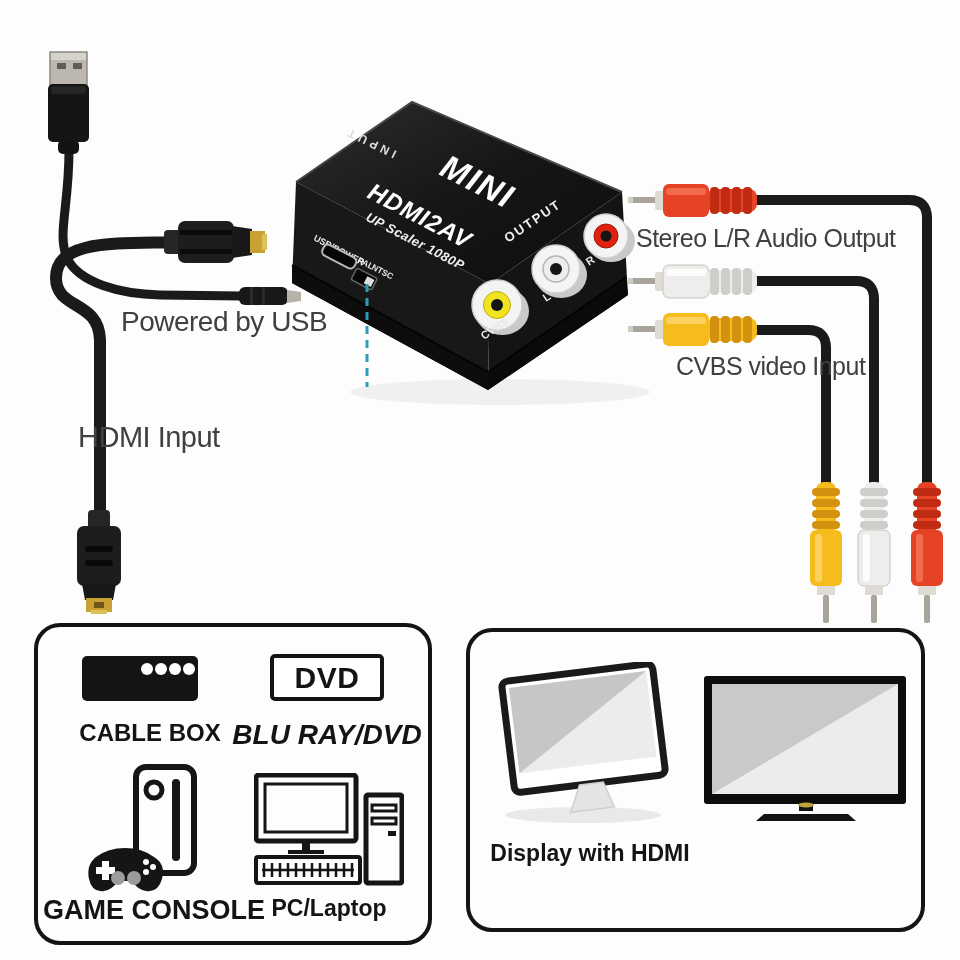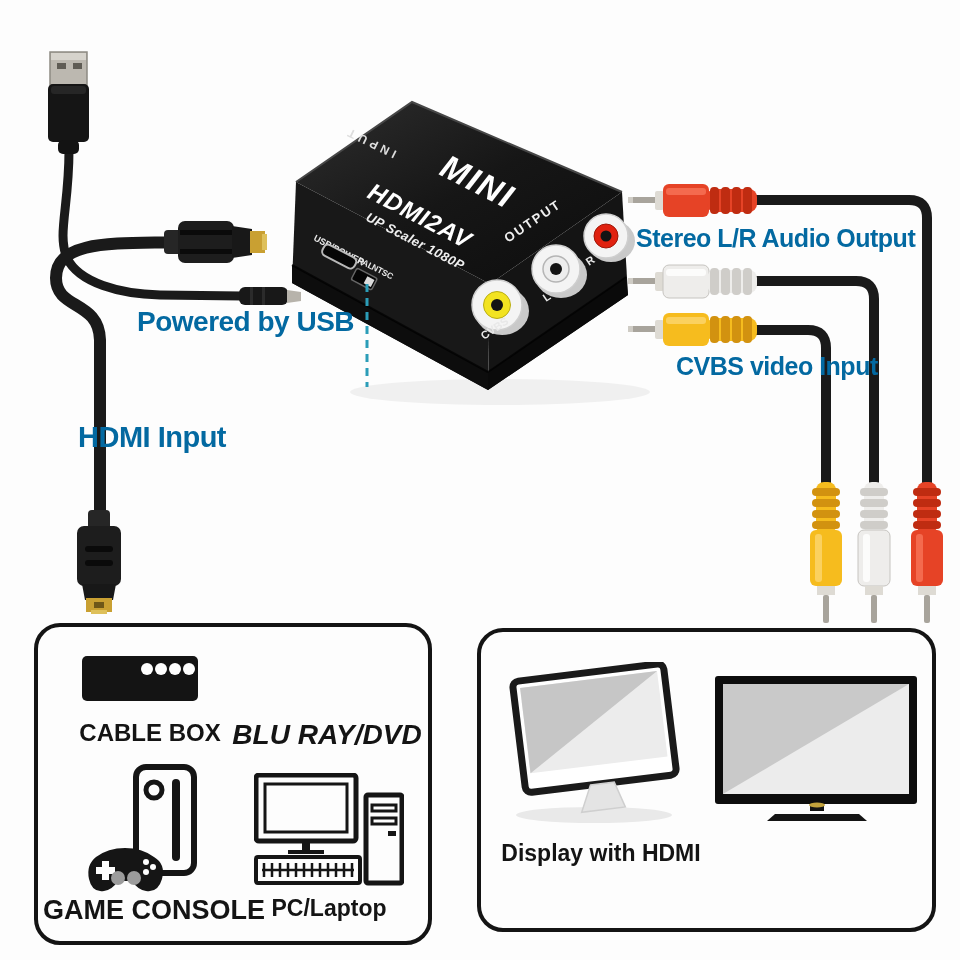--- a/index.html
+++ b/index.html
@@ -1,19 +1,19 @@
 <!DOCTYPE html>
 <html><head>
 <meta charset="utf-8">
 <style>
   html,body{margin:0;padding:0;background:#ffffff;}
   .stage{position:relative;width:960px;height:960px;background:#fdfdfd;overflow:hidden;
          font-family:"Liberation Sans",sans-serif;}
   .art{position:absolute;left:0;top:0;}
-  .lbl{position:absolute;font-weight:700;color:#0369a1;white-space:nowrap;letter-spacing:-0.5px;}
+  .lbl{position:absolute;font-weight:400;color:#404040;white-space:nowrap;letter-spacing:-0.5px;}
   .panel{position:absolute;border:4px solid #141414;border-radius:26px;background:#fdfdfd;}
   .picon{position:absolute;}
   .plabel{position:absolute;font-weight:700;color:#141414;white-space:nowrap;transform:translateX(-50%);}
   .dvd-badge{position:absolute;display:flex;align-items:center;justify-content:center;
              border:4px solid #141414;border-radius:5px;background:#fff;
              font-weight:800;color:#141414;font-size:30px;letter-spacing:0.5px;}
   svg text{font-family:"Liberation Sans",sans-serif;}
 </style>
 </head>
 <body>
@@ -195,36 +195,39 @@
     <rect x="3" y="19" width="28" height="8" rx="4" fill="#bf2c11"></rect>
     <rect x="3" y="30" width="28" height="8" rx="4" fill="#bf2c11"></rect>
     <rect x="3" y="41" width="28" height="8" rx="4" fill="#bf2c11"></rect>
     <rect x="1" y="50" width="32" height="56" rx="6" fill="#e64326"></rect>
     <rect x="6" y="54" width="7" height="48" rx="3" fill="#ff8a70" opacity="0.55"></rect>
     <rect x="8" y="106" width="18" height="9" fill="#dedbd4"></rect>
     <rect x="14" y="115" width="6" height="28" rx="2" fill="#a8a49c"></rect>
   </g>
 </svg>
 
-<div class="lbl" style="left:121px;top:306px;font-size:28px;margin-left:16px;">Powered by USB</div>
+<div class="lbl" style="left:121px;top:306px;font-size:28px;">Powered by USB</div>
 <div class="lbl" style="left:78px;top:421px;font-size:29px;">HDMI Input</div>
 <div class="lbl" style="left:636px;top:224px;font-size:25px;">Stereo L/R Audio Output</div>
 <div class="lbl" style="left:636px;top:352px;font-size:25px;margin-left:40px;">CVBS video Input</div>
 
 <div class="panel" style="left:34px;top:623px;width:390px;height:314px;">
 
   <svg class="picon" style="left:43px;top:28px;" width="118" height="47" viewBox="0 0 118 47">
     <rect x="1" y="1" width="116" height="45" rx="5" fill="#141414"></rect>
     <circle cx="66" cy="14" r="6" fill="#fff"></circle>
         <circle cx="80" cy="14" r="6" fill="#fff"></circle>
     <circle cx="94" cy="14" r="6" fill="#fff"></circle>
         <circle cx="108" cy="14" r="6" fill="#fff"></circle>
   </svg>
   <div class="plabel" style="left:112px;top:92px;font-size:24px;">CABLE BOX</div>
 
+  <div class="dvd-badge" style="left:232px;top:27px;width:106px;height:39px;">
+    <span>DVD</span>
+  </div>
   <div class="plabel" style="left:289px;top:92px;font-size:28px;font-style:italic;">BLU RAY/DVD</div>
 
   <svg class="picon" style="left:48px;top:136px;" width="150" height="140" viewBox="0 0 150 140">
     <rect x="50" y="4" width="58" height="106" rx="10" fill="#fdfdfd" stroke="#151515" stroke-width="6"></rect>
     <circle cx="68" cy="27" r="8" fill="#fdfdfd" stroke="#151515" stroke-width="5"></circle>
     <line x1="90" y1="20" x2="90" y2="94" stroke="#151515" stroke-width="8" stroke-linecap="round"></line>
     <path d="M 10,94 Q 22,85 39,85 Q 56,85 68,94 Q 80,101 76,116 Q 72,130 60,128 Q 52,127 46,118 L 32,118 Q 26,127 18,128 Q 6,130 3,116 Q 0,102 10,94 Z" fill="#151515"></path>
     <path d="M 16,98 h 7 v 6 h 6 v 7 h -6 v 6 h -7 v -6 h -6 v -7 h 6 Z" fill="#fdfdfd"></path>
     <circle cx="32" cy="115" r="7" fill="#9c9c9c"></circle>
         <circle cx="48" cy="115" r="7" fill="#9c9c9c"></circle>
@@ -242,21 +245,21 @@
     <rect x="2" y="84" width="104" height="26" rx="2" fill="#fdfdfd" stroke="#151515" stroke-width="4"></rect>
     <path d="M 10,90 v 14 M 18,90 v 14 M 26,90 v 14 M 34,90 v 14 M 42,90 v 14 M 50,90 v 14 M 58,90 v 14 M 66,90 v 14 M 74,90 v 14 M 82,90 v 14 M 90,90 v 14 M 98,90 v 14 M 8,97 h 92" stroke="#151515" stroke-width="2.5" fill="none"></path>
     <rect x="112" y="22" width="36" height="88" rx="2" fill="#fdfdfd" stroke="#151515" stroke-width="5"></rect>
     <rect x="118" y="32" width="24" height="6" fill="none" stroke="#151515" stroke-width="3"></rect>
     <rect x="118" y="45" width="24" height="6" fill="none" stroke="#151515" stroke-width="3"></rect>
     <rect x="134" y="58" width="8" height="5" fill="#151515"></rect>
   </svg>
   <div class="plabel" style="left:291px;top:268px;font-size:23px;">PC/Laptop</div>
 </div>
 
-<div class="panel" style="left:477px;top:628px;width:451px;height:296px;">
+<div class="panel" style="left:466px;top:628px;width:451px;height:296px;">
 
   <svg class="picon" style="left:25px;top:30px;" width="180" height="168" viewBox="0 0 180 168">
     <ellipse cx="88" cy="153" rx="78" ry="8" fill="#000" opacity="0.08"></ellipse>
     <g transform="rotate(-7 90 70)">
       <rect x="13" y="10" width="152" height="112" rx="6" fill="#ffffff" stroke="#1a1a1a" stroke-width="7"></rect>
       <rect x="20" y="17" width="138" height="86" fill="#ececec"></rect>
       <polygon points="20,17 158,17 20,103" fill="#c6c6c6"></polygon>
       <path d="M 78,122 L 102,122 L 110,148 L 66,148 Z" fill="#e4e4e4" stroke="#cfcfcf" stroke-width="1.5"></path>
     </g>
   </svg>

